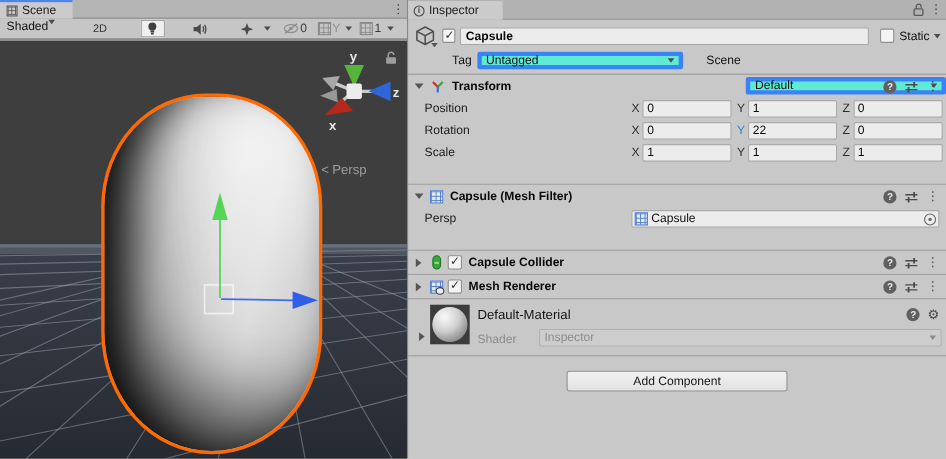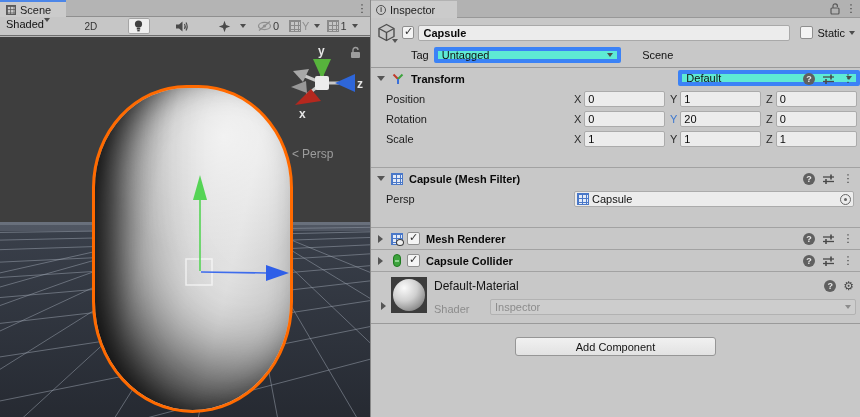--- a/index.html
+++ b/index.html
@@ -364,21 +364,21 @@
       </div>
       <div class="prop-row">
         <span class="prop-label">Rotation</span>
         <div class="vec3">
           <div class="axis-group">
               <span class="axis-l">X</span>
               <div class="tfield">0</div>
             </div>
           <div class="axis-group">
               <span class="axis-l hot">Y</span>
-              <div class="tfield">20</div>
+              <div class="tfield">22</div>
             </div>
           <div class="axis-group">
               <span class="axis-l">Z</span>
               <div class="tfield">0</div>
             </div>
         </div>
       </div>
       <div class="prop-row">
         <span class="prop-label">Scale</span>
         <div class="vec3">
@@ -420,42 +420,42 @@
           <span class="bluegrid-ic"></span>
           <span>Capsule</span>
           <span class="picker-ic"></span>
         </div>
       </div>
     </div>
 
     <div class="comp">
       <div class="comp-head">
         <span class="fold closed"></span>
-        <span class="bluegrid-ic eye"></span>
+        <span class="collider-ic"></span>
         <span class="chk checked"></span>
-        <span class="comp-title">Mesh Renderer</span>
+        <span class="comp-title">Capsule Collider</span>
         <div class="head-icons">
           <span class="help-ic"></span>
           <svg class="icon-svg" width="13" height="12" viewBox="0 0 13 12">
             <line x1="1" y1="4" x2="12" y2="4" stroke="#4a4a4a" stroke-width="1.3"></line>
             <line x1="1" y1="8.5" x2="12" y2="8.5" stroke="#4a4a4a" stroke-width="1.3"></line>
             <line x1="9" y1="1.5" x2="9" y2="6.5" stroke="#4a4a4a" stroke-width="1.6"></line>
             <line x1="4" y1="6" x2="4" y2="11" stroke="#4a4a4a" stroke-width="1.6"></line>
           </svg>
           <span class="kebab"></span>
         </div>
       </div>
     </div>
 
     <div class="comp">
       <div class="comp-head">
         <span class="fold closed"></span>
-        <span class="collider-ic"></span>
+        <span class="bluegrid-ic eye"></span>
         <span class="chk checked"></span>
-        <span class="comp-title">Capsule Collider</span>
+        <span class="comp-title">Mesh Renderer</span>
         <div class="head-icons">
           <span class="help-ic"></span>
           <svg class="icon-svg" width="13" height="12" viewBox="0 0 13 12">
             <line x1="1" y1="4" x2="12" y2="4" stroke="#4a4a4a" stroke-width="1.3"></line>
             <line x1="1" y1="8.5" x2="12" y2="8.5" stroke="#4a4a4a" stroke-width="1.3"></line>
             <line x1="9" y1="1.5" x2="9" y2="6.5" stroke="#4a4a4a" stroke-width="1.6"></line>
             <line x1="4" y1="6" x2="4" y2="11" stroke="#4a4a4a" stroke-width="1.6"></line>
           </svg>
           <span class="kebab"></span>
         </div>

